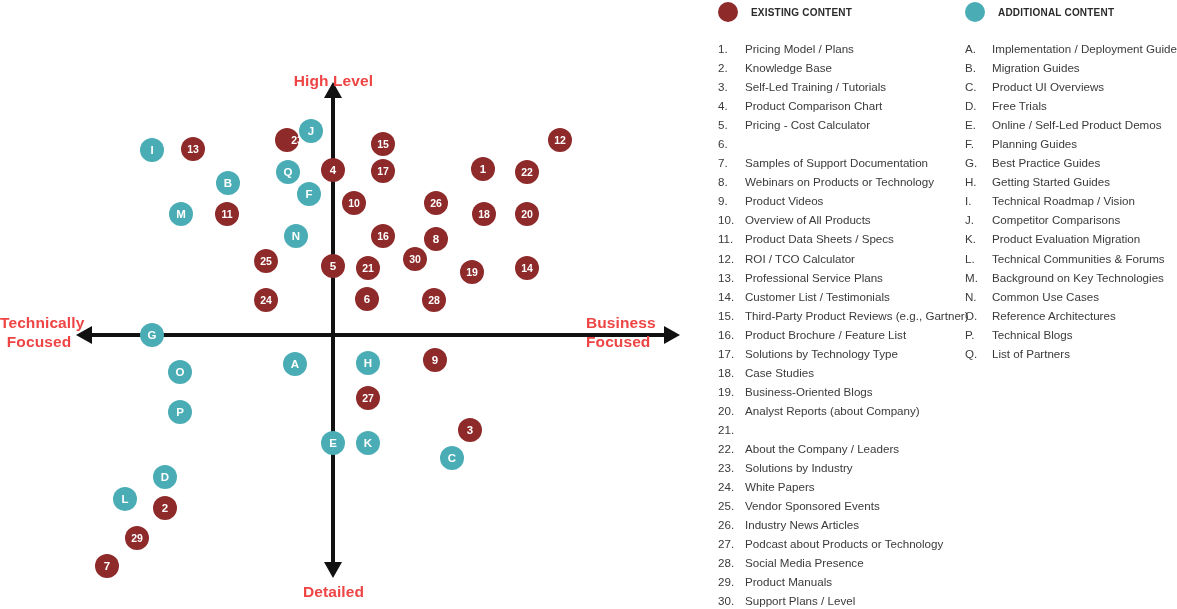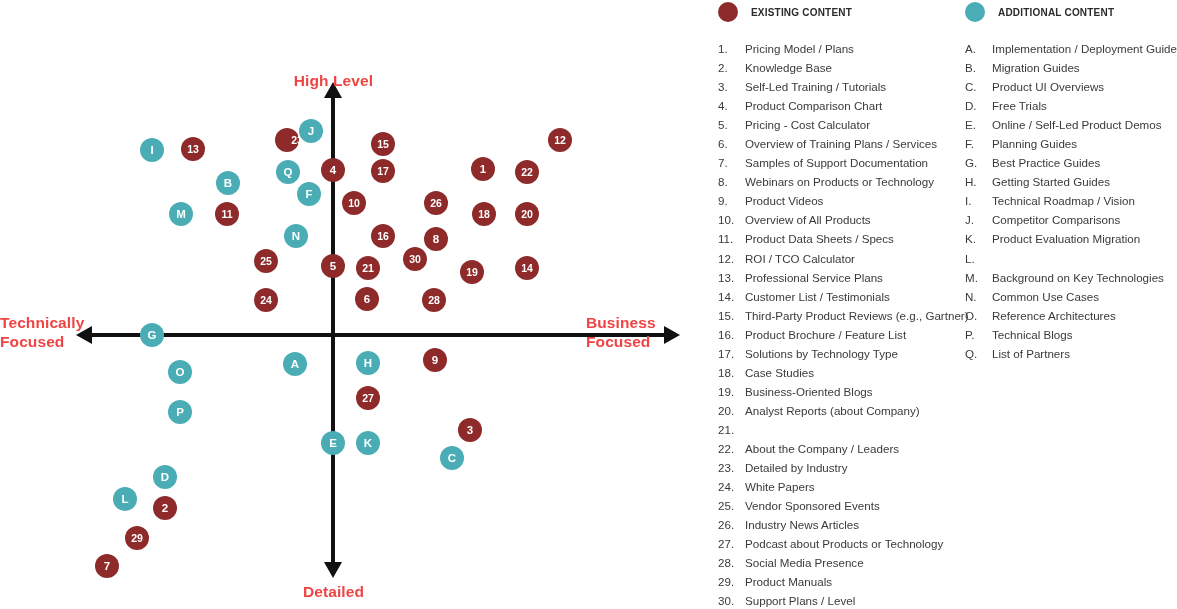--- a/index.html
+++ b/index.html
@@ -22,21 +22,21 @@
   #arrow-down{left:324px;top:562px;border-left:9px solid transparent;border-right:9px solid transparent;border-top:16px solid #111111;}
   #arrow-left{left:76px;top:326px;border-top:9px solid transparent;border-bottom:9px solid transparent;border-right:16px solid #111111;}
   #arrow-right{left:664px;top:326px;border-top:9px solid transparent;border-bottom:9px solid transparent;border-left:16px solid #111111;}
 
   .axis-label{
     position:absolute;color:#ef4444;font-weight:bold;font-size:15.5px;
     line-height:19px;letter-spacing:.1px;
   }
   #label-top{left:231px;top:71px;width:205px;text-align:center;}
   #label-bottom{left:231px;top:582px;width:205px;text-align:center;}
-  #label-left{left:0px;top:313px;width:78px;text-align:left;}
+  #label-left{left:0px;top:313px;width:78px;text-align:center;}
   #label-right{left:586px;top:313px;width:110px;text-align:left;}
 
   .dot{
     position:absolute;border-radius:50%;
     display:flex;align-items:center;justify-content:center;
     color:#ffffff;font-weight:bold;font-family:"Liberation Sans", sans-serif;
     box-sizing:border-box;
   }
   .dot.existing{background:#8e2a2a;}
   .dot.additional{background:#4aadb5;}
@@ -257,21 +257,20 @@
         <li class="legend-item">
           <span class="legend-key">4.</span>
           <span class="legend-text">Product Comparison Chart</span>
         </li>
         <li class="legend-item">
           <span class="legend-key">5.</span>
           <span class="legend-text">Pricing - Cost Calculator</span>
         </li>
         <li class="legend-item">
           <span class="legend-key">6.</span>
-          <span class="legend-text">Overview of Training Plans / Services</span>
         </li>
         <li class="legend-item">
           <span class="legend-key">7.</span>
           <span class="legend-text">Samples of Support Documentation</span>
         </li>
         <li class="legend-item">
           <span class="legend-key">8.</span>
           <span class="legend-text">Webinars on Products or Technology</span>
         </li>
         <li class="legend-item">
@@ -324,21 +323,21 @@
         </li>
         <li class="legend-item">
           <span class="legend-key">21.</span>
         </li>
         <li class="legend-item">
           <span class="legend-key">22.</span>
           <span class="legend-text">About the Company / Leaders</span>
         </li>
         <li class="legend-item">
           <span class="legend-key">23.</span>
-          <span class="legend-text">Detailed by Industry</span>
+          <span class="legend-text">Solutions by Industry</span>
         </li>
         <li class="legend-item">
           <span class="legend-key">24.</span>
           <span class="legend-text">White Papers</span>
         </li>
         <li class="legend-item">
           <span class="legend-key">25.</span>
           <span class="legend-text">Vendor Sponsored Events</span>
         </li>
         <li class="legend-item">
@@ -409,20 +408,21 @@
         <li class="legend-item">
           <span class="legend-key">J.</span>
           <span class="legend-text">Competitor Comparisons</span>
         </li>
         <li class="legend-item">
           <span class="legend-key">K.</span>
           <span class="legend-text">Product Evaluation Migration</span>
         </li>
         <li class="legend-item">
           <span class="legend-key">L.</span>
+          <span class="legend-text">Technical Communities &amp; Forums</span>
         </li>
         <li class="legend-item">
           <span class="legend-key">M.</span>
           <span class="legend-text">Background on Key Technologies</span>
         </li>
         <li class="legend-item">
           <span class="legend-key">N.</span>
           <span class="legend-text">Common Use Cases</span>
         </li>
         <li class="legend-item">

